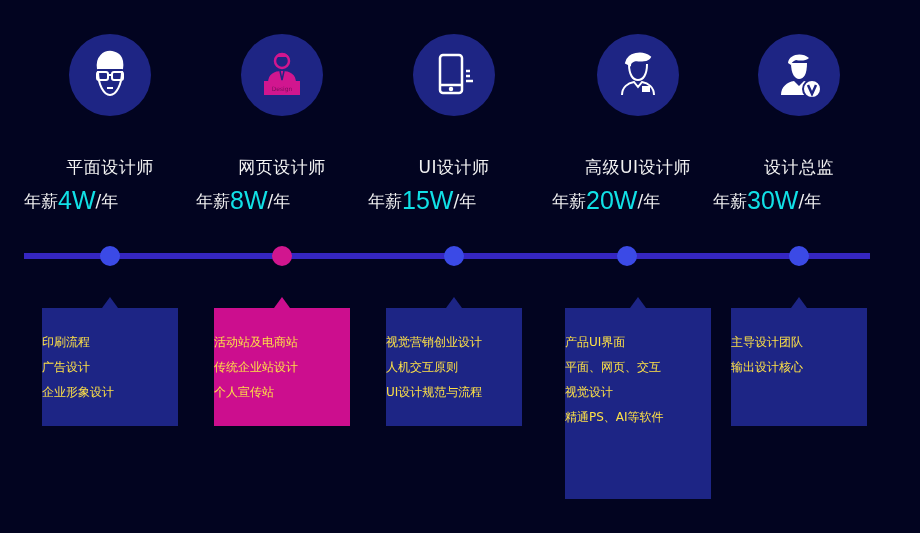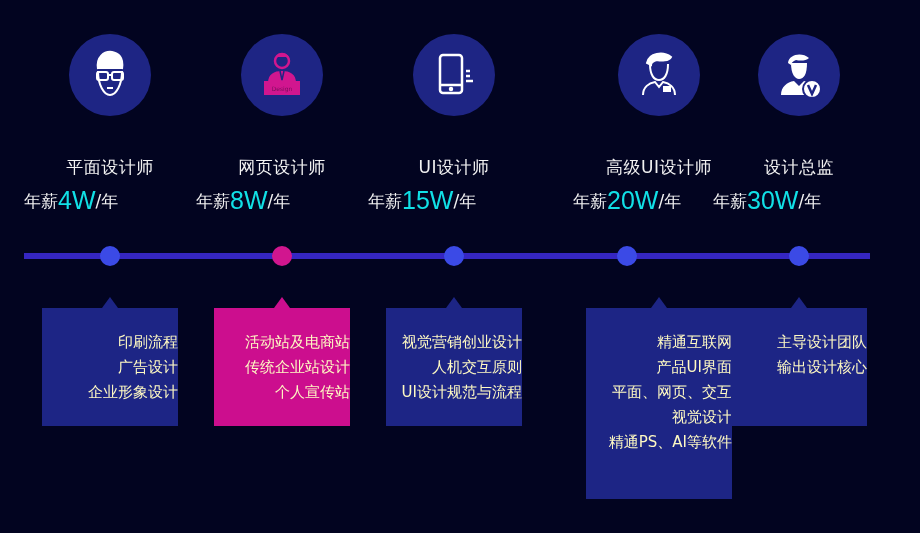--- a/index.html
+++ b/index.html
@@ -30,21 +30,21 @@
     }
     .dot {
       position: absolute; top: 246px; width: 20px; height: 20px; border-radius: 50%; background: #3b4ae6;
       margin-left: -10px;
     }
     .dot.active { background: #d1168f; }
 
     .box {
       position: absolute; top: 308px; width: 136px; left: 50%; margin-left: -68px;
       background: #1d2585; padding-top: 22px;
-      text-align: right; font-size: 15px; line-height: 25px; color: #fef9c3;
+      text-align: left; font-size: 12px; line-height: 25px; color: #fde047;
     }
     .box.active { background: #cc0e8e; }
     .box::before {
       content: ""; position: absolute; top: -11px; left: 50%; margin-left: -8px;
       border-left: 8px solid transparent; border-right: 8px solid transparent;
       border-bottom: 11px solid #1d2585;
     }
     .box.active::before { border-bottom-color: #cc0e8e; }
     .box .line { display: block; white-space: nowrap; }
   </style>
@@ -113,33 +113,32 @@
     </div>
     <div class="title">UI设计师</div>
     <div class="salary"><span>年薪</span><span class="amt">15W</span><span>/年</span></div>
     <div class="box" style="height:118px">
       <span class="line">视觉营销创业设计</span>
       <span class="line">人机交互原则</span>
       <span class="line">UI设计规范与流程</span>
     </div>
   </div>
 
-  <div class="col" style="left:573px">
+  <div class="col" style="left:552px">
     <div class="icon-circle">
       <svg viewBox="0 0 56 56" fill="none" stroke="#ffffff" stroke-width="2">
         <path d="M16 16 C18 6, 32 4, 40 10 C38 14, 30 14, 26 13 C22 14, 20 16, 20 18 Z" fill="#ffffff"></path>
         <path d="M19 17 C19 28, 23 33, 28 33 C33 33, 37 28, 37 17"></path>
         <path d="M12 48 C12 40, 18 36, 24 35 L28 40 L32 35 C38 36, 44 40, 44 48"></path>
         <rect x="33" y="40" width="6" height="4" fill="#ffffff"></rect>
       </svg>
     </div>
     <div class="title">高级UI设计师</div>
     <div class="salary"><span>年薪</span><span class="amt">20W</span><span>/年</span></div>
     <div class="box" style="height:191px; width:146px; margin-left:-73px">
-      <span class="line">精通互联网</span>
       <span class="line">产品UI界面</span>
       <span class="line">平面、网页、交互</span>
       <span class="line">视觉设计</span>
       <span class="line">精通PS、AI等软件</span>
     </div>
   </div>
 
   <div class="col" style="left:713px">
     <div class="icon-circle">
       <svg viewBox="0 0 56 56">

